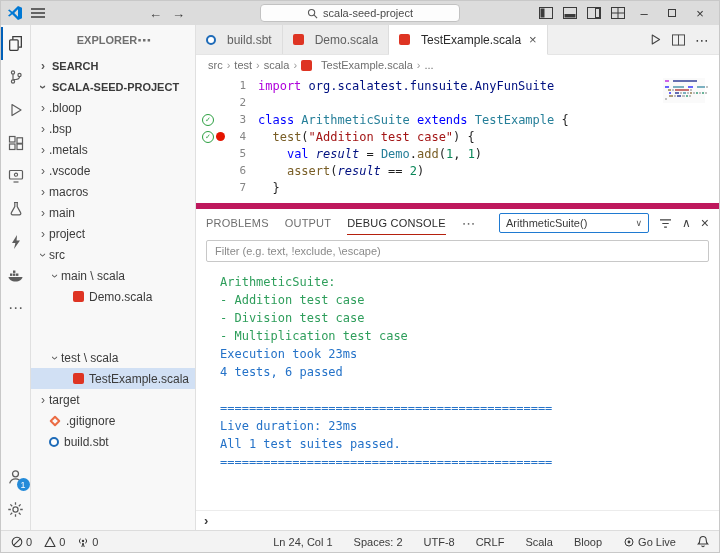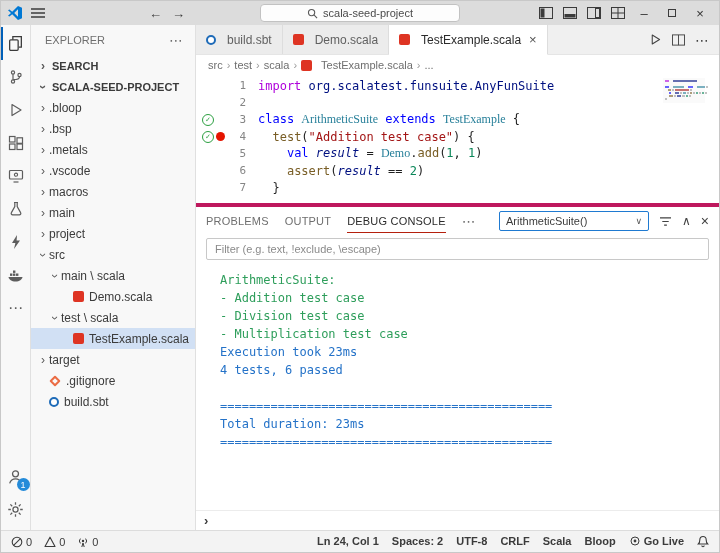--- a/index.html
+++ b/index.html
@@ -23,21 +23,21 @@
 
   
   .activitybar { width:30px; flex:none; background:#f8f8f8; border-right:1px solid #e0e0e0; display:flex; flex-direction:column; align-items:center; padding:2px 0 4px; }
   .ab-item { width:30px; height:33px; display:flex; align-items:center; justify-content:center; position:relative; opacity:.85; }
   .ab-item.active { box-shadow:inset 2px 0 0 #005fb8; opacity:1; }
   .ab-bottom { margin-top:auto; display:flex; flex-direction:column; align-items:center; }
   .badge { position:absolute; right:1px; bottom:2px; background:#0078d4; color:#fff; width:13px; height:13px; border-radius:50%; font-size:9px; display:flex; align-items:center; justify-content:center; }
 
   
   .sidebar { width:165px; flex:none; background:#f8f8f8; border-right:1px solid #e0e0e0; display:flex; flex-direction:column; overflow:hidden; }
-  .sb-header { height:30px; display:flex; align-items:center; justify-content:space-between; padding:0 12px 0 14px; font-size:11px; color:#6f6f6f; }
+  .sb-header { height:30px; display:flex; align-items:center; justify-content:center; padding:0 12px 0 14px; font-size:11px; color:#6f6f6f;font-weight:bold; }
   .sb-section { height:21px; display:flex; align-items:center; gap:3px; padding:0 6px; font-size:11px; font-weight:bold; color:#3b3b3b; }
   .chev { display:inline-block; width:12px; text-align:center; color:#5a5a5a; font-size:12px; flex:none; }
   .chev.down { transform:rotate(90deg); }
   .tree { flex:1; overflow:hidden; }
   .tree-row { height:21px; display:flex; align-items:center; font-size:12px; color:#3b3b3b; cursor:default; white-space:nowrap; }
   .tree-row.selected { background:#d1e0f4; }
   .ficon { width:11px; height:11px; display:inline-block; margin-right:5px; flex:none; border-radius:2px; }
   .ficon.scala { background:#de3423; }
   .ficon.sbt { width:10px; height:10px; border:2px solid #1e6bb8; border-radius:50%; background:#fff; }
   .ficon.git { width:8px; height:8px; border:2px solid #eb6c44; border-radius:1px; transform:rotate(45deg); margin:0 7px 0 2px; background:none; }
@@ -55,34 +55,34 @@
   .bc-item { display:flex; align-items:center; gap:4px; }
 
   
   .codearea { height:128px; flex:none; position:relative; background:#fff; font-family:"DejaVu Sans Mono","Liberation Mono",monospace; font-size:12px; padding-top:2px; }
   .code-line { height:17px; display:flex; align-items:center; }
   .gutter { width:62px; flex:none; display:flex; align-items:center; padding-left:6px; }
   .check { width:12px; height:12px; border-radius:50%; border:1.5px solid #2da042; color:#2da042; font-size:8px; line-height:10px; text-align:center; margin-right:2px; flex:none; }
   .bp { width:9px; height:9px; border-radius:50%; background:#e51400; margin-right:2px; flex:none; }
   .lnum { margin-left:auto; padding-right:12px; color:#858585; font-size:11px; }
   .lbody { white-space:pre; color:#000; }
-  .tok.kw1 { color:#af00db; } .tok.kw2 { color:#0000ff; } .tok.type { color:#267f99;font-family:Liberation Serif, serif; }
+  .tok.kw1 { color:#af00db; } .tok.kw2 { color:#0000ff; } .tok.type { color:#267f99; }
   .tok.func { color:#795e26; } .tok.str { color:#a31515; } .tok.num { color:#098658; }
   .tok.ns { color:#001080; } .tok.ident { color:#001080;font-style:italic; } .tok.plain { color:#1f1f1f; }
 
   .minimap { position:absolute; top:3px; right:14px; width:42px; padding:2px; background:#fafafa; }
   .mm-line { height:3px; white-space:nowrap; }
   .mm-seg { display:inline-block; height:2px; margin-right:1px; vertical-align:top; opacity:.6; }
   .mm-seg.kw1{background:#af00db} .mm-seg.kw2{background:#0000ff} .mm-seg.type{background:#267f99}
   .mm-seg.func{background:#795e26} .mm-seg.str{background:#a31515} .mm-seg.num{background:#098658}
   .mm-seg.ns{background:#001080} .mm-seg.ident{background:#001080} .mm-seg.plain{background:#999}
   .mm-seg.blank{background:transparent}
 
   
-  .panel { flex:1; min-height:0; border-top:4px solid #be185d; display:flex; flex-direction:column; background:#fff; }
+  .panel { flex:1; min-height:0; border-top:6px solid #be185d; display:flex; flex-direction:column; background:#fff; }
   .panel-header { height:28px; flex:none; display:flex; align-items:center; gap:16px; padding:0 10px; }
   .ptab { font-size:11px; color:#6f6f6f; padding:6px 0 5px; border-bottom:1px solid transparent; letter-spacing:.2px; }
   .ptab.active { color:#2b2b2b; border-bottom-color:#b5200d; }
   .pmore { color:#6f6f6f; }
   .panel-right { margin-left:auto; display:flex; align-items:center; gap:10px; }
   .console-dropdown { width:150px; height:20px; border:1px solid #1f7ad1; border-radius:2px; background:#fff; display:flex; align-items:center; justify-content:space-between; padding:0 6px; font-size:11px; color:#3b3b3b; }
   .ddchev { font-size:9px; color:#555; }
   .picon { color:#424242; font-size:12px; display:flex; align-items:center; }
 
   .filterrow { flex:none; padding:3px 10px 5px; }
@@ -91,21 +91,21 @@
 
   .console { flex:1; min-height:0; overflow:hidden; padding:6px 0 0 24px; font-family:"DejaVu Sans Mono","Liberation Mono",monospace; font-size:12px; line-height:18px; }
   .console-line.green { color:#2e9e5b; }
   .console-line.blue { color:#2472c8; }
 
   .promptrow { height:20px; flex:none; border-top:1px solid #ececec; display:flex; align-items:center; padding-left:8px; color:#3b3b3b; font-size:13px; font-weight:bold; }
 
   
   .statusbar { height:22px; flex:none; background:#f3f3f3; border-top:1px solid #dcdcdc; display:flex; align-items:center; padding:0 10px; gap:12px; font-size:11px; color:#3b3b3b; }
   .sb-item { display:flex; align-items:center; gap:3px; white-space:nowrap; }
-  .sb-rightgroup { margin-left:auto; display:flex; align-items:flex-start; gap:13px;font-weight:bold; }
+  .sb-rightgroup { margin-left:auto; display:flex; align-items:flex-end; gap:21px; }
   svg.icon { display:block; }
 </style>
 </head>
 <body>
 
 <div class="window">
 
   <div class="titlebar">
     <div class="tb-left">
       <span>
@@ -287,21 +287,21 @@
           </div>
           <div class="tree-row" style="padding-left: 18px;">
             <span class="chev down">›</span>
             <span>main \ scala</span>
           </div>
           <div class="tree-row" style="padding-left: 30px;">
             <span class="chev"></span>
             <span class="ficon scala"></span>
             <span>Demo.scala</span>
           </div>
-          <div class="tree-row" style="padding-left: 18px;">
+          <div class="tree-row" style="padding-left: 18px; margin-top: 40px;">
             <span class="chev down">›</span>
             <span>test \ scala</span>
           </div>
           <div class="tree-row selected" style="padding-left: 30px;">
             <span class="chev"></span>
             <span class="ficon scala"></span>
             <span>TestExample.scala</span>
           </div>
           <div class="tree-row" style="padding-left: 6px;">
             <span class="chev">›</span>
@@ -459,21 +459,22 @@
         </div>
         <div class="console">
             <div class="console-line green">ArithmeticSuite:</div>
             <div class="console-line green">- Addition test case</div>
             <div class="console-line green">- Division test case</div>
             <div class="console-line green">- Multiplication test case</div>
             <div class="console-line blue">Execution took 23ms</div>
             <div class="console-line blue">4 tests, 6 passed</div>
             <div class="console-line blue">&nbsp;</div>
             <div class="console-line blue">==============================================</div>
-            <div class="console-line blue">Total duration: 23ms</div>
+            <div class="console-line blue">Live duration: 23ms</div>
+            <div class="console-line blue">All 1 test suites passed.</div>
             <div class="console-line blue">==============================================</div>
           </div>
         <div class="promptrow">
           <span>›</span>
         </div>
       </div>
 
     </div>
   </div>
 

